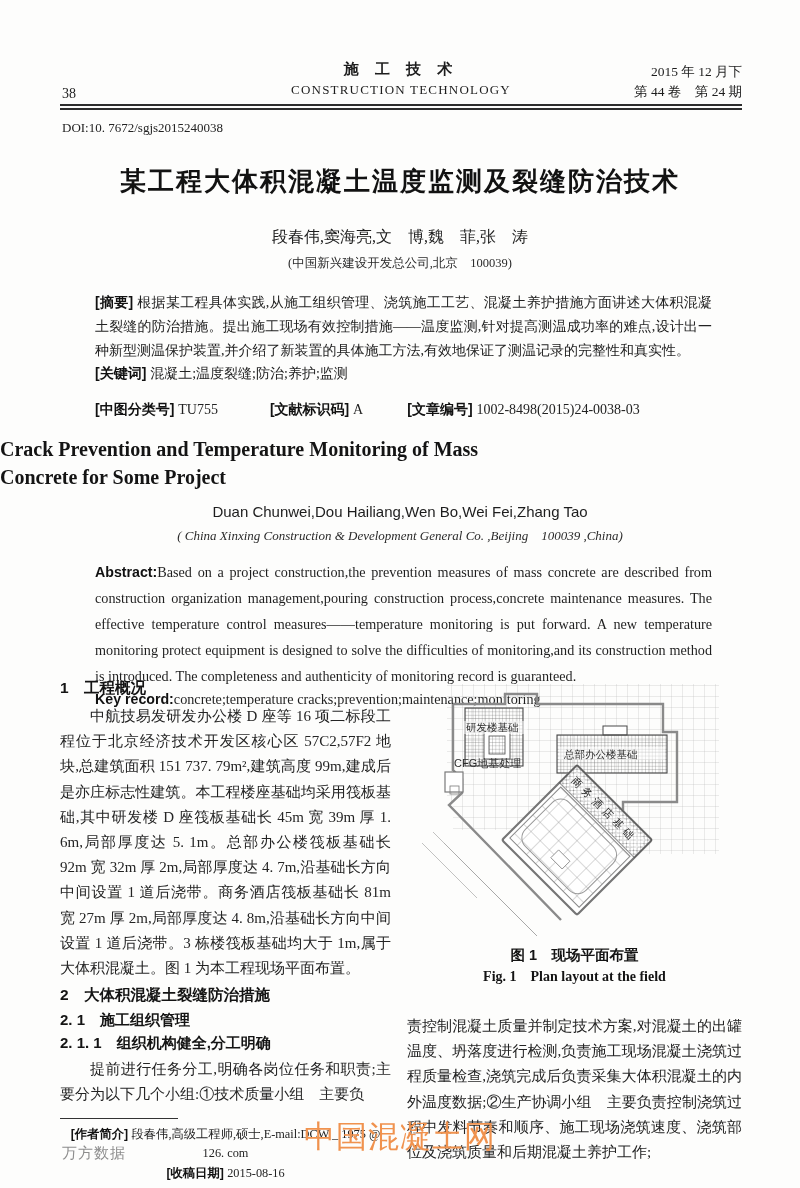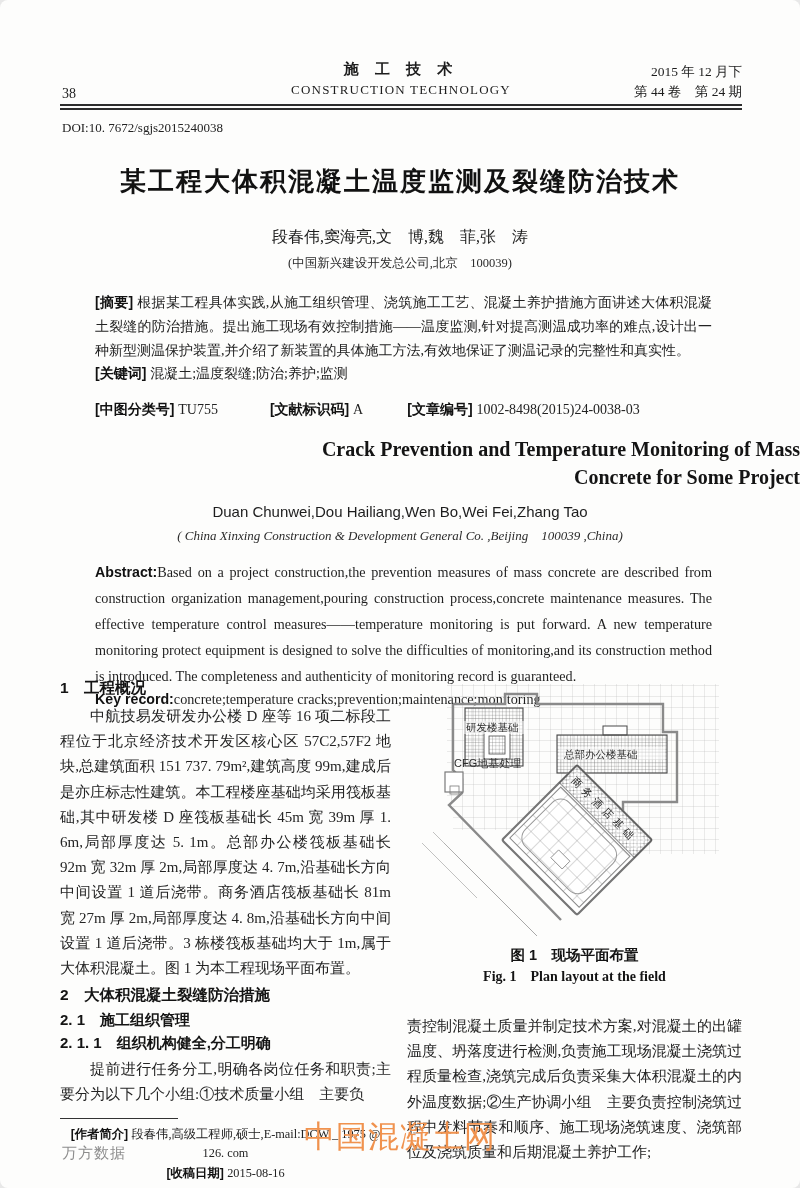--- a/index.html
+++ b/index.html
@@ -5,21 +5,20 @@
   * { margin: 0; padding: 0; box-sizing: border-box; }
   html,body { background:#e8e8e8; }
   .page {
     position: relative;
     width: 800px; height: 1188px;
     margin: 0 auto;
     background: #fdfdfc;
     color: #2a2a2a;
     font-family: "Liberation Serif","DejaVu Serif",serif;
     overflow: hidden;
-    border-radius: 8px;
   }
   
   .hdr { position:absolute; top:60px; left:60px; right:58px; }
   .hdr-center { text-align:center; }
   .journal-cn { font-family:"Liberation Sans","DejaVu Sans",sans-serif; font-weight:bold; font-size:15px; letter-spacing:6px; color:#1d1d1d; }
   .journal-en { font-size:13px; letter-spacing:1.2px; margin-top:3px; color:#1d1d1d; }
   .hdr-left { position:absolute; left:2px; top:26px; font-size:14px; color:#222; }
   .hdr-right { position:absolute; right:0; top:2px; text-align:right; font-size:13.5px; line-height:20px; color:#1d1d1d; }
   .dbl-rule { position:absolute; top:104px; left:60px; right:58px; }
   .dbl-rule .r1 { height:2px; background:#2d2d2d; }
@@ -29,21 +28,21 @@
   .flow { position:absolute; top:150px; left:0; width:800px; }
   .title-cn { text-align:center; font-family:"Liberation Sans","DejaVu Sans",sans-serif; font-weight:bold; font-size:26px; letter-spacing:2px; color:#121212; margin-top:14px; }
   .authors-cn { text-align:center; font-size:16px; margin-top:28px; color:#1d1d1d; }
   .affil-cn { text-align:center; font-size:12.5px; margin-top:7px; color:#2a2a2a; }
   .meta-block { margin:18px 88px 0 95px; font-size:14px; line-height:24.2px; text-align:justify; color:#222; }
   .lbl { font-family:"Liberation Sans","DejaVu Sans",sans-serif; font-weight:bold; color:#111; }
   .meta-row { display:flex; margin:18px 88px 0 95px; font-size:14px; color:#222; }
   .kw-row { margin-top:1px; }
   .meta-row .pair { white-space:nowrap; }
   .meta-row .gap1 { width:52px; } .meta-row .gap2 { width:44px; }
-  .title-en { text-align:right; font-weight:bold; font-size:20px; line-height:28px; margin-top:16px; color:#141414; }
+  .title-en { text-align:left; font-weight:bold; font-size:20px; line-height:28px; margin-top:16px; color:#141414; }
   .authors-en { text-align:center; font-family:Liberation Sans, sans-serif; font-size:15px; margin-top:12px; color:#1d1d1d; }
   .affil-en { text-align:center; font-style:italic; font-size:13px; margin-top:7px; color:#2a2a2a; }
   .abs-en { margin:14px 88px 0 95px; font-size:14.2px; line-height:26px; text-align:justify; color:#1f1f1f; }
   .kw-en { margin:2px 88px 0 95px; font-size:14.2px; color:#1f1f1f; }
   
   .cols { position:absolute; top:674px; left:60px; width:682px; display:flex; gap:16px; }
   .col { width:333px; }
   .h-sec { font-family:"Liberation Sans","DejaVu Sans",sans-serif; font-weight:bold; font-size:15.5px; color:#141414; margin:4px 0 5px 0; }
   .h-sub { font-family:"Liberation Sans","DejaVu Sans",sans-serif; font-weight:bold; font-size:15px; color:#141414; margin:3px 0 4px 0; }
   .body-p { font-size:15px; line-height:25.2px; text-align:justify; text-indent:2em; color:#242424; }

